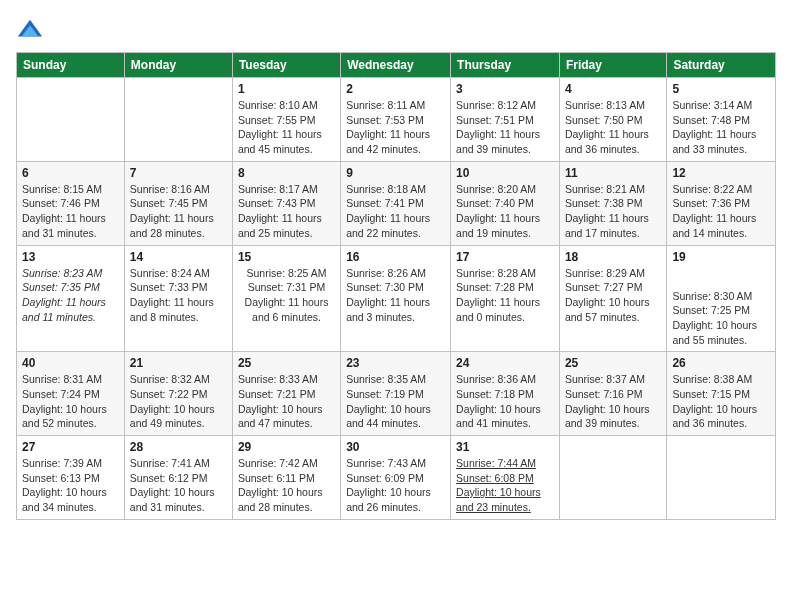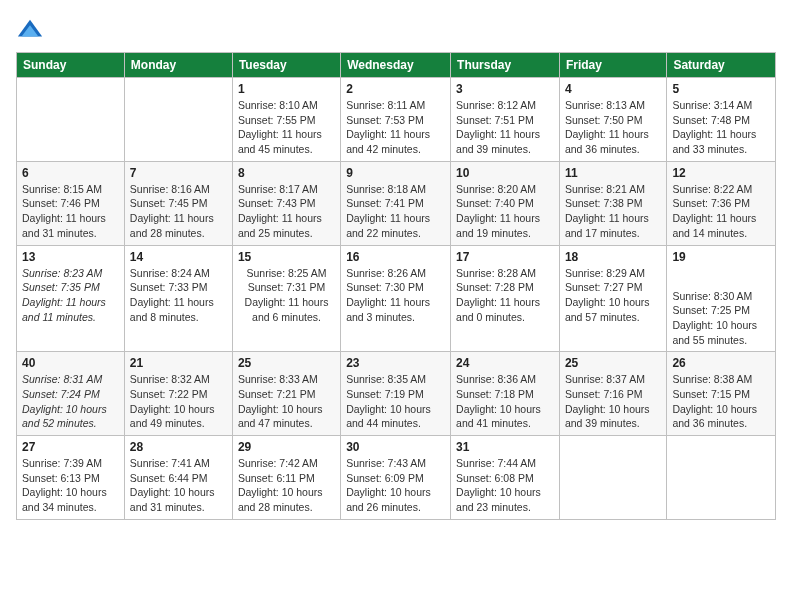--- a/index.html
+++ b/index.html
@@ -238,21 +238,21 @@
         <td>
           <span class="day-number">19</span>
           <div class="day-info" style="white-space: pre-line; margin-top: 25px;">Sunrise: 8:30 AM
 Sunset: 7:25 PM
 Daylight: 10 hours and 55 minutes.</div>
         </td>
       </tr>
       <tr>
         <td>
           <span class="day-number">40</span>
-          <div class="day-info" style="white-space: pre-line; font-style: italic;">Sunrise: 8:31 AM
+          <div class="day-info" style="white-space: pre-line;">Sunrise: 8:31 AM
 Sunset: 7:24 PM
 Daylight: 10 hours and 52 minutes.</div>
         </td>
         <td>
           <span class="day-number">21</span>
           <div class="day-info" style="white-space: pre-line;">Sunrise: 8:32 AM
 Sunset: 7:22 PM
 Daylight: 10 hours and 49 minutes.</div>
         </td>
         <td>
@@ -289,38 +289,38 @@
       <tr>
         <td>
           <span class="day-number">27</span>
           <div class="day-info" style="white-space: pre-line;">Sunrise: 7:39 AM
 Sunset: 6:13 PM
 Daylight: 10 hours and 34 minutes.</div>
         </td>
         <td>
           <span class="day-number">28</span>
           <div class="day-info" style="white-space: pre-line;">Sunrise: 7:41 AM
-Sunset: 6:44 PM
+Sunset: 6:12 PM
 Daylight: 10 hours and 31 minutes.</div>
         </td>
         <td>
           <span class="day-number">29</span>
           <div class="day-info" style="white-space: pre-line;">Sunrise: 7:42 AM
 Sunset: 6:11 PM
 Daylight: 10 hours and 28 minutes.</div>
         </td>
         <td>
           <span class="day-number">30</span>
           <div class="day-info" style="white-space: pre-line;">Sunrise: 7:43 AM
 Sunset: 6:09 PM
 Daylight: 10 hours and 26 minutes.</div>
         </td>
         <td>
           <span class="day-number">31</span>
-          <div class="day-info" style="white-space: pre-line;">Sunrise: 7:44 AM
+          <div class="day-info" style="white-space: pre-line; text-decoration: underline;">Sunrise: 7:44 AM
 Sunset: 6:08 PM
 Daylight: 10 hours and 23 minutes.</div>
         </td>
         <td class="empty-cell"></td>
         <td class="empty-cell"></td>
       </tr>
     </tbody>
 </table>
 
 </body></html>

